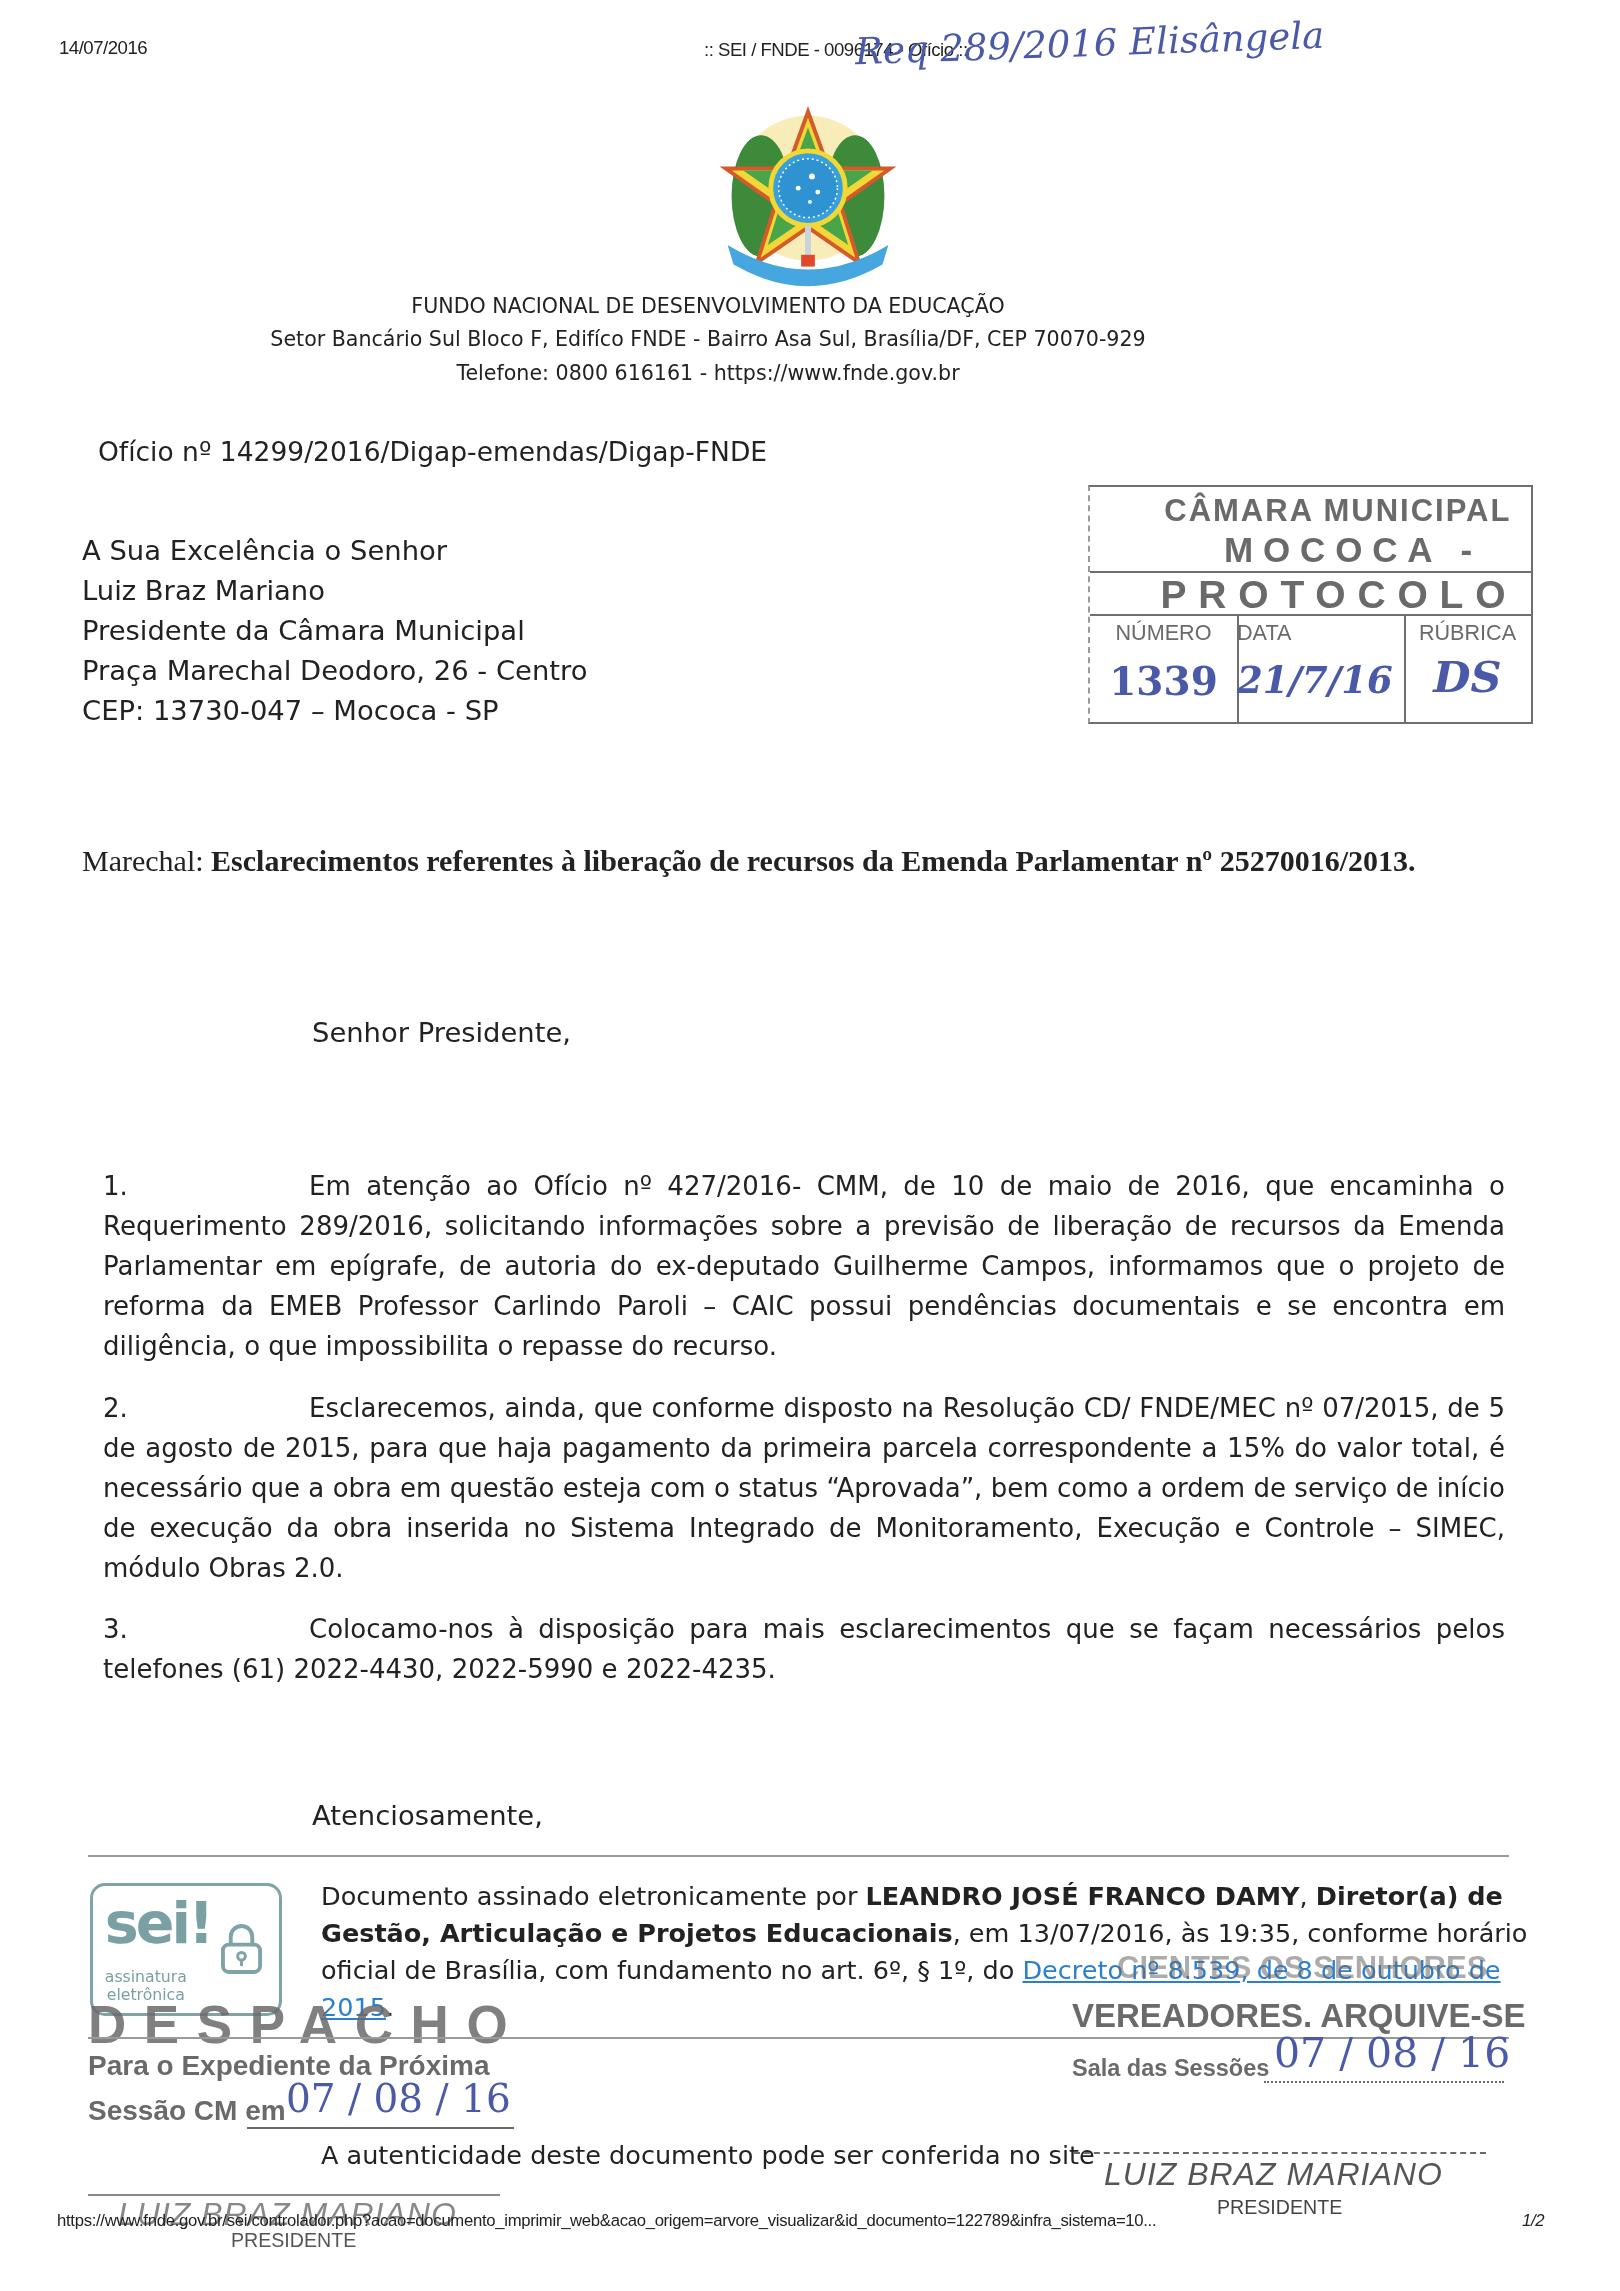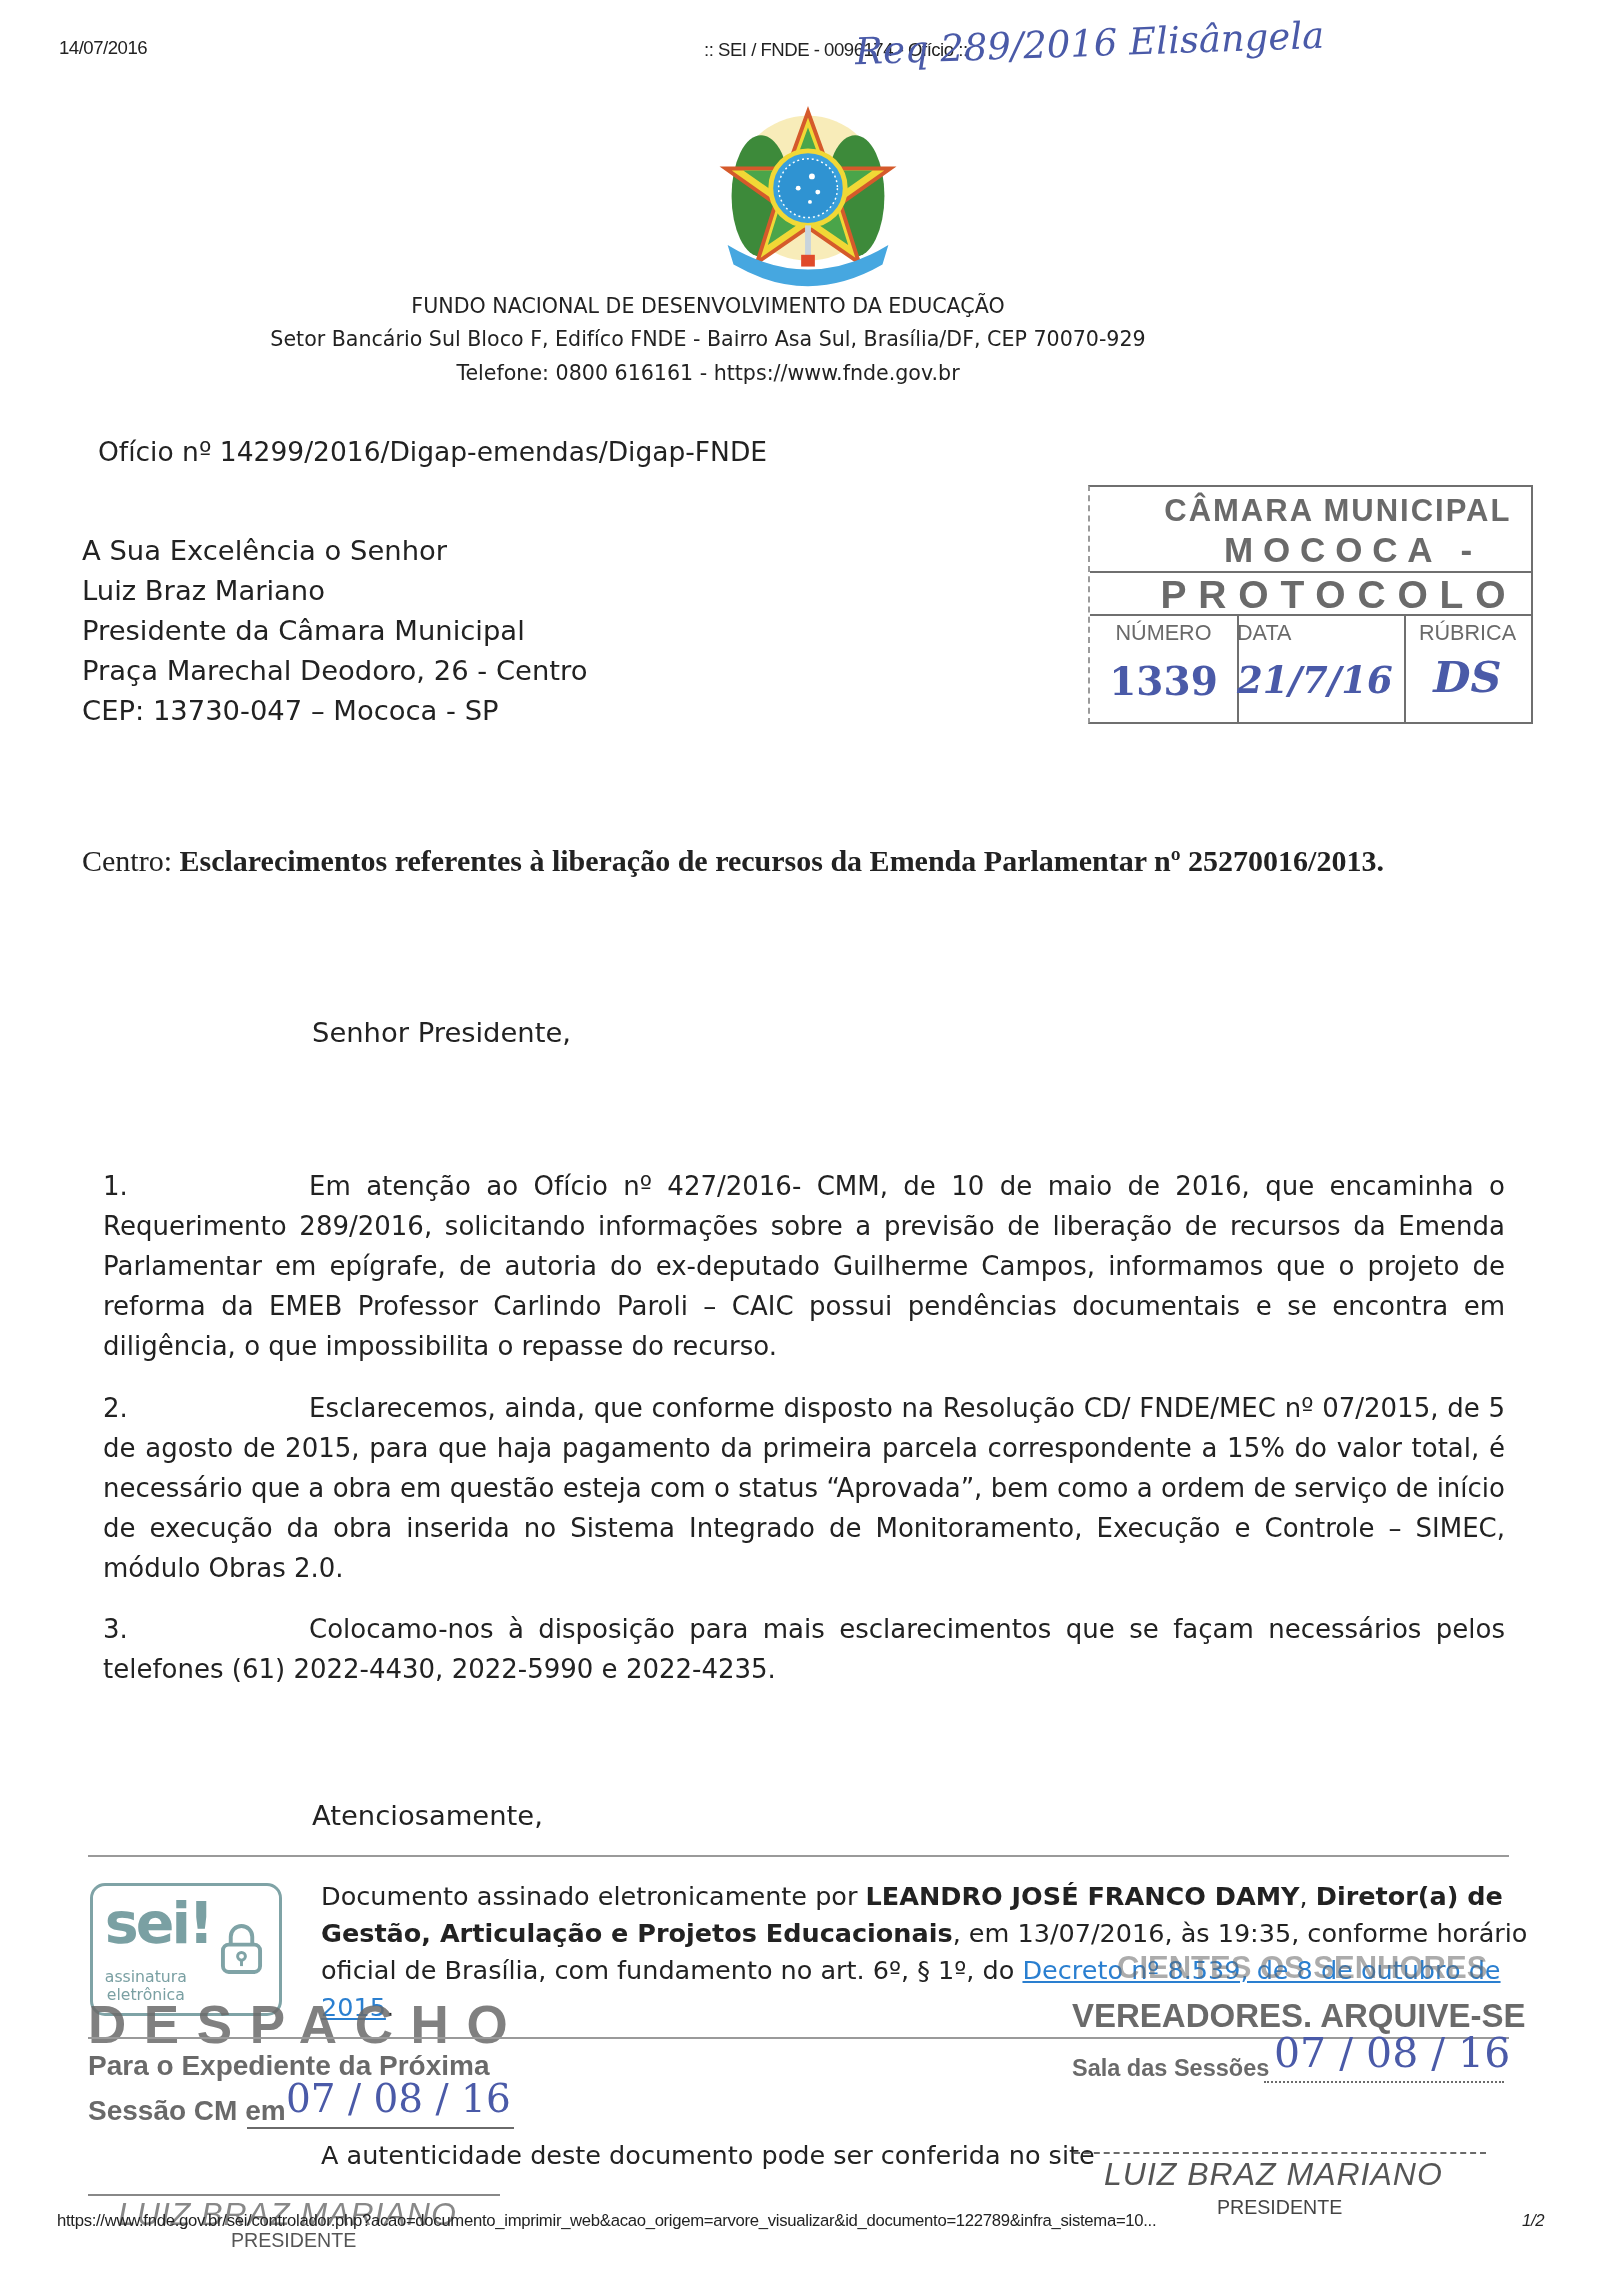--- a/index.html
+++ b/index.html
@@ -86,21 +86,21 @@
     <div style="font-size:21.6px; font-weight:normal; margin-top:3.9px;">DATA</div>
     <div class="hand" style="font-size:37px; margin-top:11.8px;">21/7/16</div>
   </div>
   <div class="abs" style="left:314px; right:0; top:129px; bottom:0; text-align:center;">
     <div style="font-size:21.6px; font-weight:normal; margin-top:3.9px;">RÚBRICA</div>
     <div class="hand" style="font-size:43px; margin-top:5.9px;">DS</div>
   </div>
 </div>
 
 <div class="abs assunto" style="left:82px; top:841px;">
-  <span>Centro:</span>
+  <span>Marechal:</span>
   <b>Esclarecimentos referentes à liberação de recursos da Emenda Parlamentar nº 25270016/2013.</b>
 </div>
 
 <div class="abs body-font" style="left:312px; top:1017px; font-size:27.4px; color:#222;">Senhor Presidente,</div>
 
 <div class="abs para" style="left:103px; top:1166px;">
   <span class="num">1.</span><span>Em atenção ao Ofício nº 427/2016- CMM, de 10 de maio de 2016, que encaminha o Requerimento 289/2016, solicitando informações sobre a previsão de liberação de recursos da Emenda Parlamentar em epígrafe, de autoria do ex-deputado Guilherme Campos, informamos que o projeto de reforma da EMEB Professor Carlindo Paroli – CAIC possui pendências documentais e se encontra em diligência, o que impossibilita o repasse do recurso.</span>
 </div>
 <div class="abs para" style="left:103px; top:1388px;">
   <span class="num">2.</span><span>Esclarecemos, ainda, que conforme disposto na Resolução CD/ FNDE/MEC nº 07/2015, de 5 de agosto de 2015, para que haja pagamento da primeira parcela correspondente a 15% do valor total, é necessário que a obra em questão esteja com o status “Aprovada”, bem como a ordem de serviço de início de execução da obra inserida no Sistema Integrado de Monitoramento, Execução e Controle – SIMEC, módulo Obras 2.0.</span>

